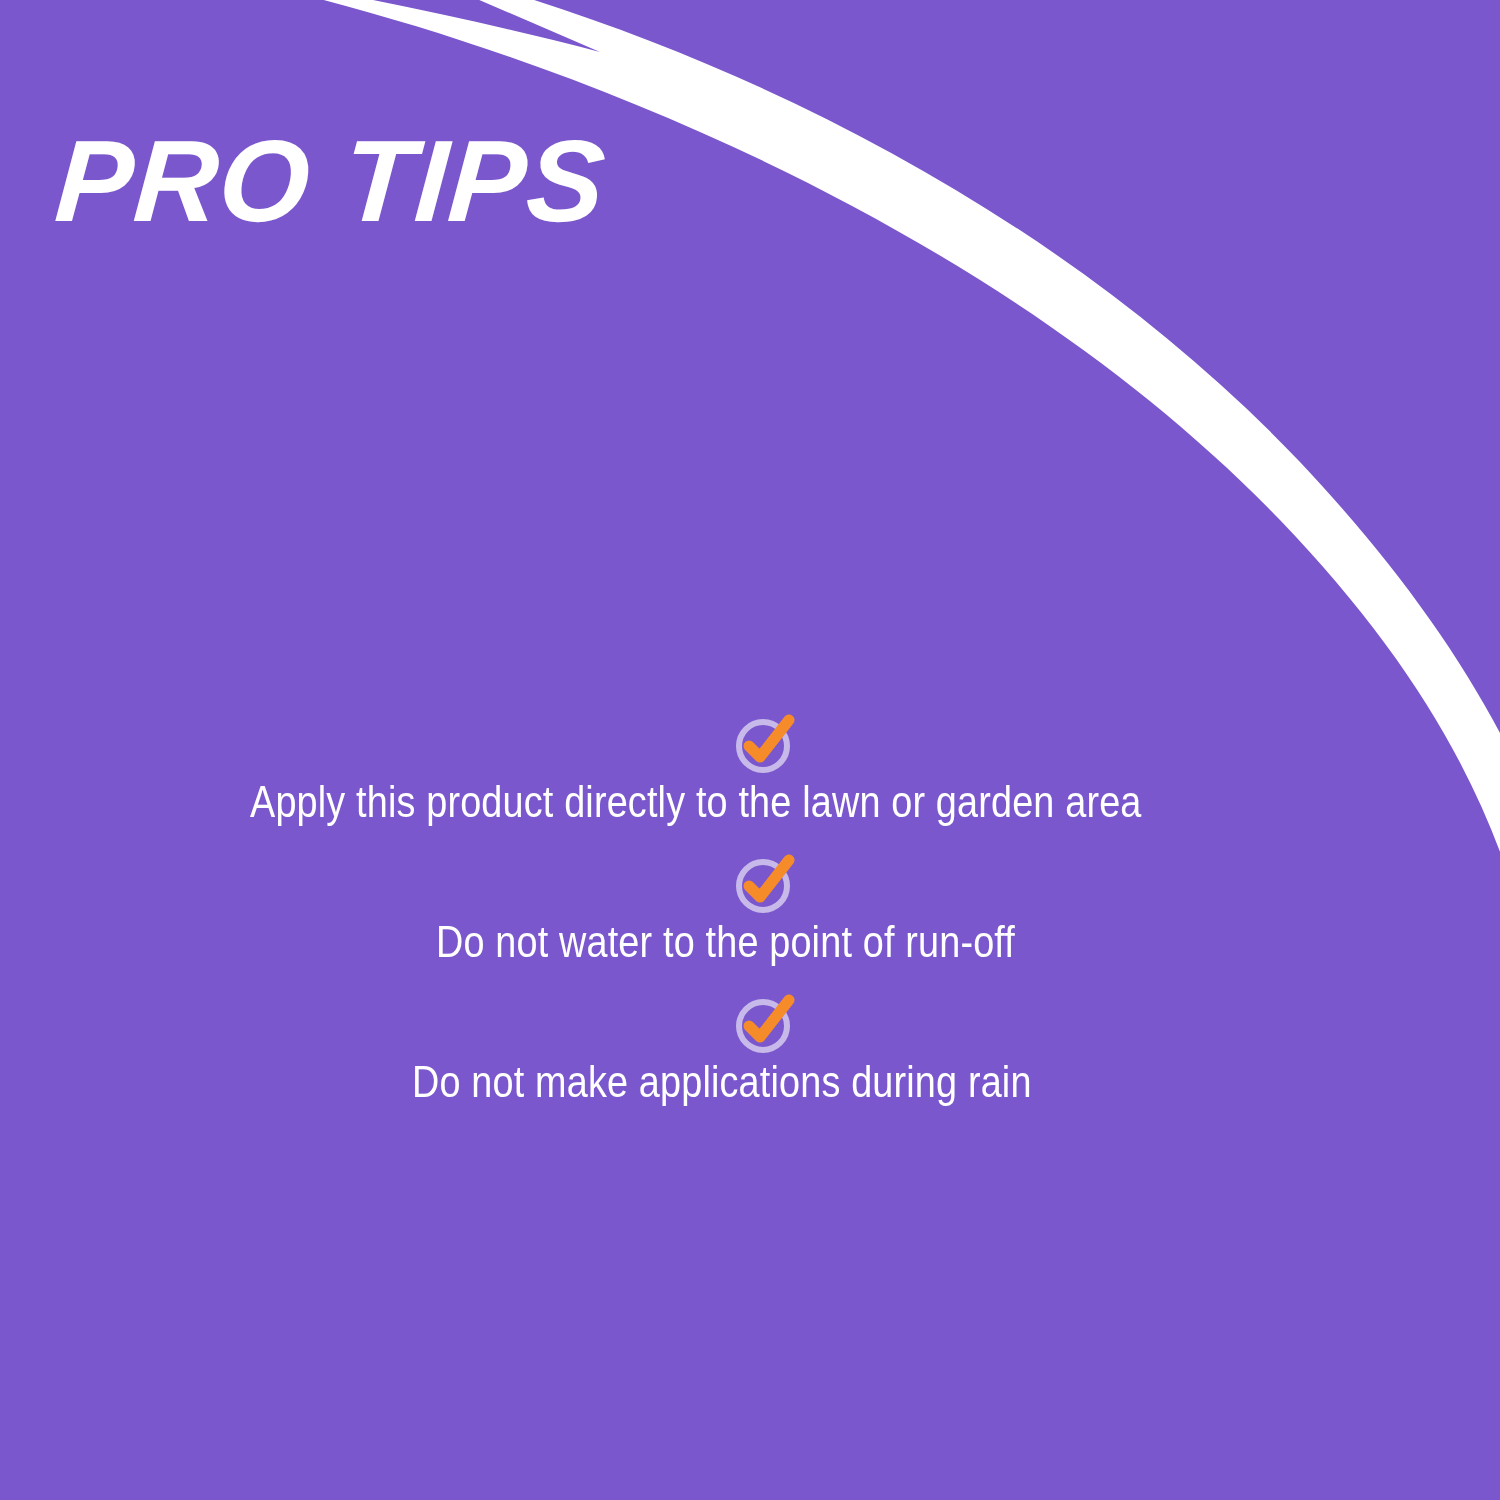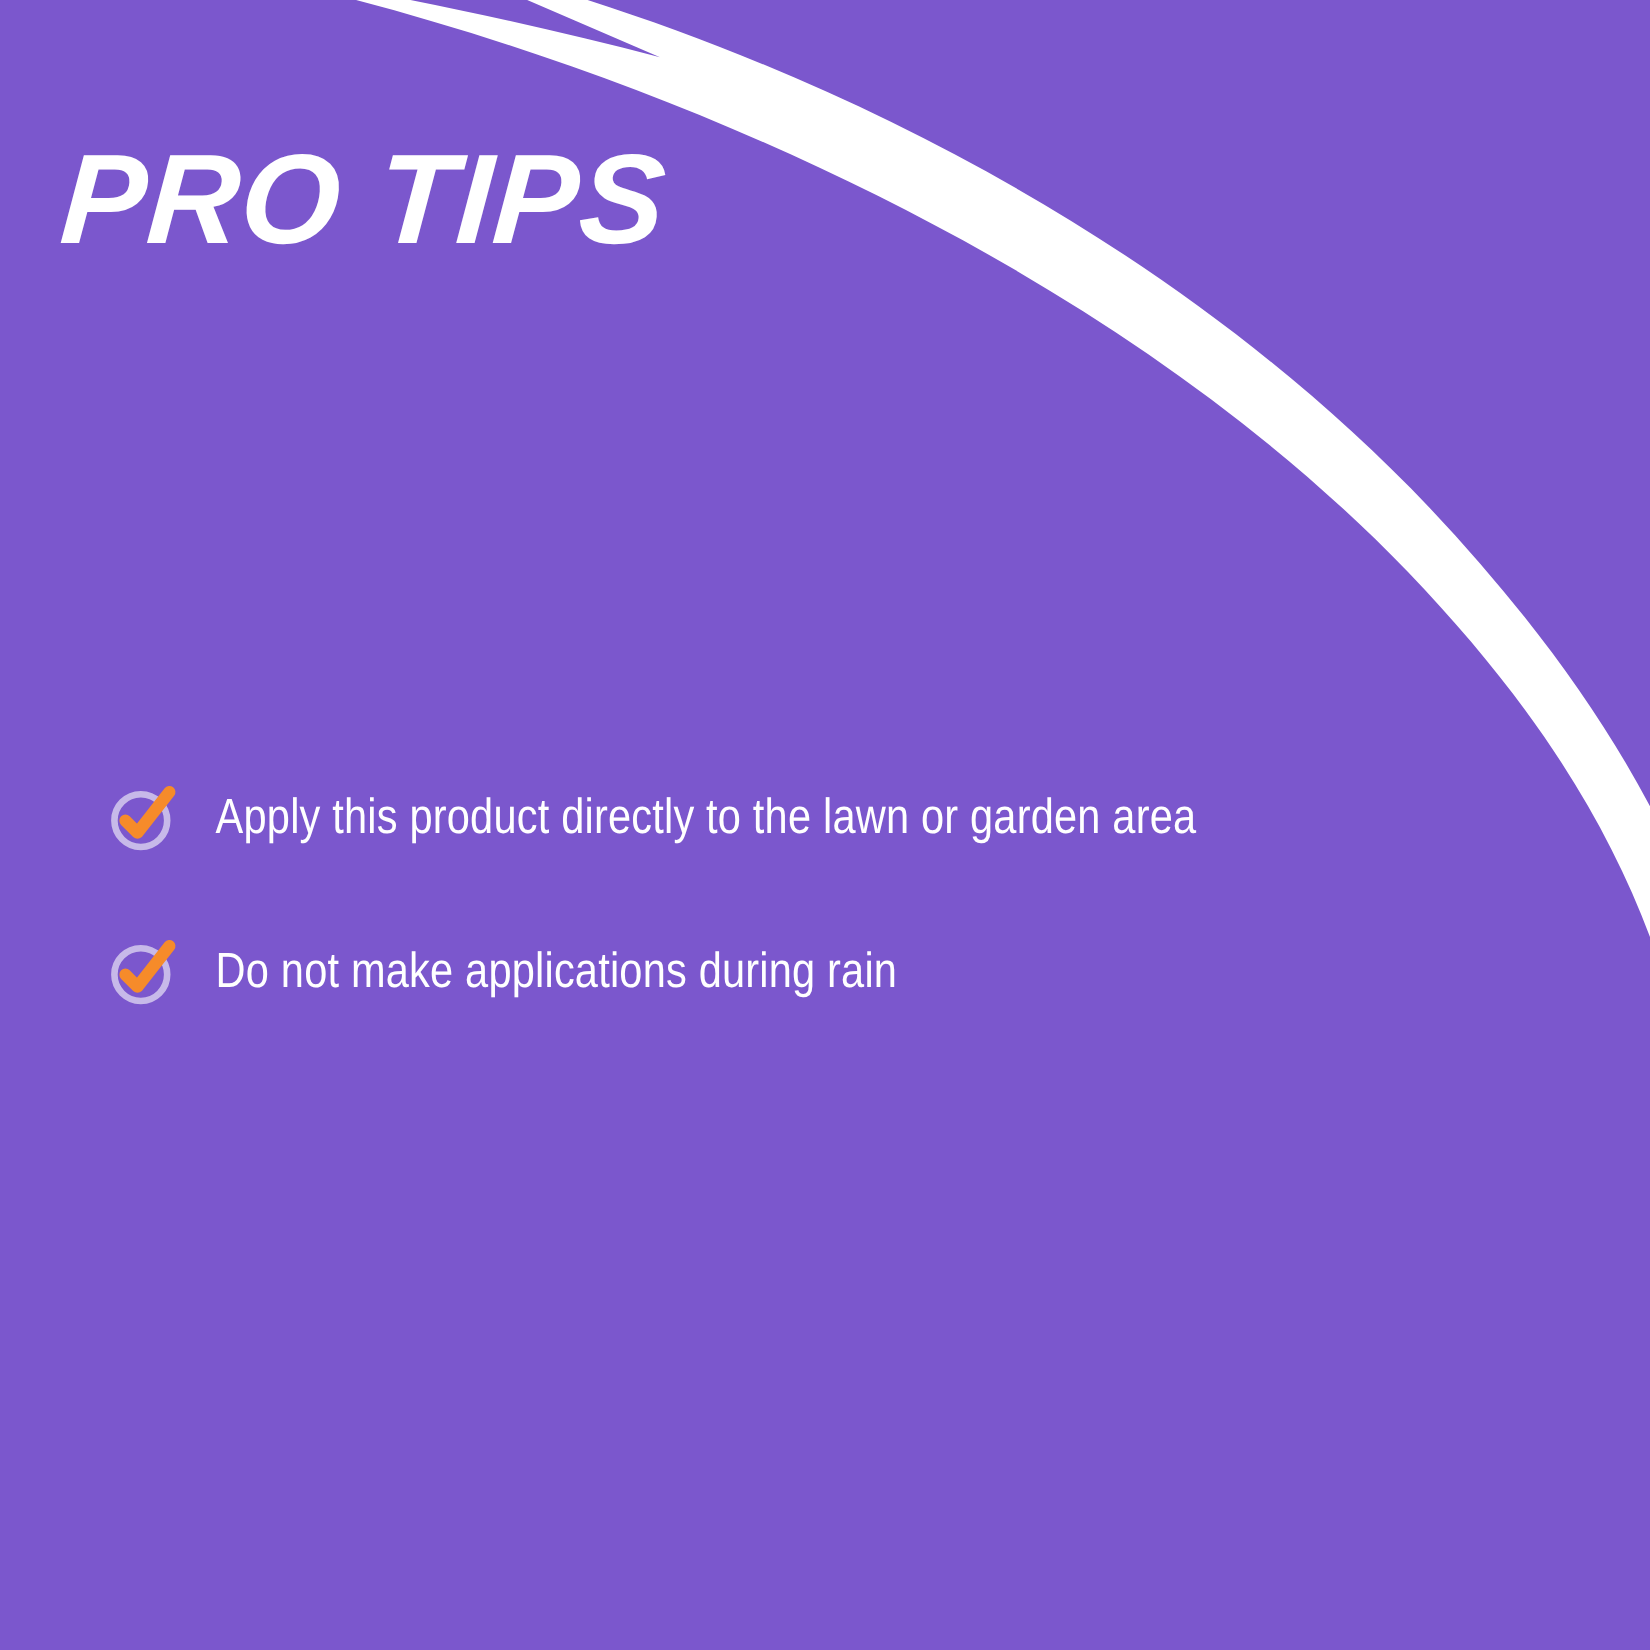--- a/index.html
+++ b/index.html
@@ -43,20 +43,21 @@
     position: absolute;
     left: 96px;
     top: 706px;
     width: 1370px;
   }
   .tip-row {
     display: flex;
     align-items: center;
     height: 72px;
     margin-bottom: 68px;
+    flex-direction: column;
   }
   .tip-row:last-child { margin-bottom: 0; }
   .tip-icon {
     position: relative;
     flex: 0 0 auto;
     width: 72px;
     height: 72px;
     margin-right: 28px;
   }
   .tip-icon svg {
@@ -114,20 +115,29 @@
       <span class="tip-icon">
         <svg viewBox="0 0 72 72" xmlns="http://www.w3.org/2000/svg">
           <circle cx="32" cy="40" r="24" fill="none" stroke="#c7b9e9" stroke-width="6"></circle>
           <path d="M 18 40 L 29 51 L 58 14" fill="none" stroke="#f68b2a" stroke-width="11" stroke-linecap="round" stroke-linejoin="round"></path>
         </svg>
       </span>
       <span class="tip-text">Apply this product directly to the lawn or garden area</span>
     </div>
 
 
+    <div class="tip-row">
+      <span class="tip-icon">
+        <svg viewBox="0 0 72 72" xmlns="http://www.w3.org/2000/svg">
+          <circle cx="32" cy="40" r="24" fill="none" stroke="#c7b9e9" stroke-width="6"></circle>
+          <path d="M 18 40 L 29 51 L 58 14" fill="none" stroke="#f68b2a" stroke-width="11" stroke-linecap="round" stroke-linejoin="round"></path>
+        </svg>
+      </span>
+      <span class="tip-text">Do not water to the point of run-off</span>
+    </div>
 
     <div class="tip-row">
       <span class="tip-icon">
         <svg viewBox="0 0 72 72" xmlns="http://www.w3.org/2000/svg">
           <circle cx="32" cy="40" r="24" fill="none" stroke="#c7b9e9" stroke-width="6"></circle>
           <path d="M 18 40 L 29 51 L 58 14" fill="none" stroke="#f68b2a" stroke-width="11" stroke-linecap="round" stroke-linejoin="round"></path>
         </svg>
       </span>
       <span class="tip-text">Do not make applications during rain</span>
     </div>

